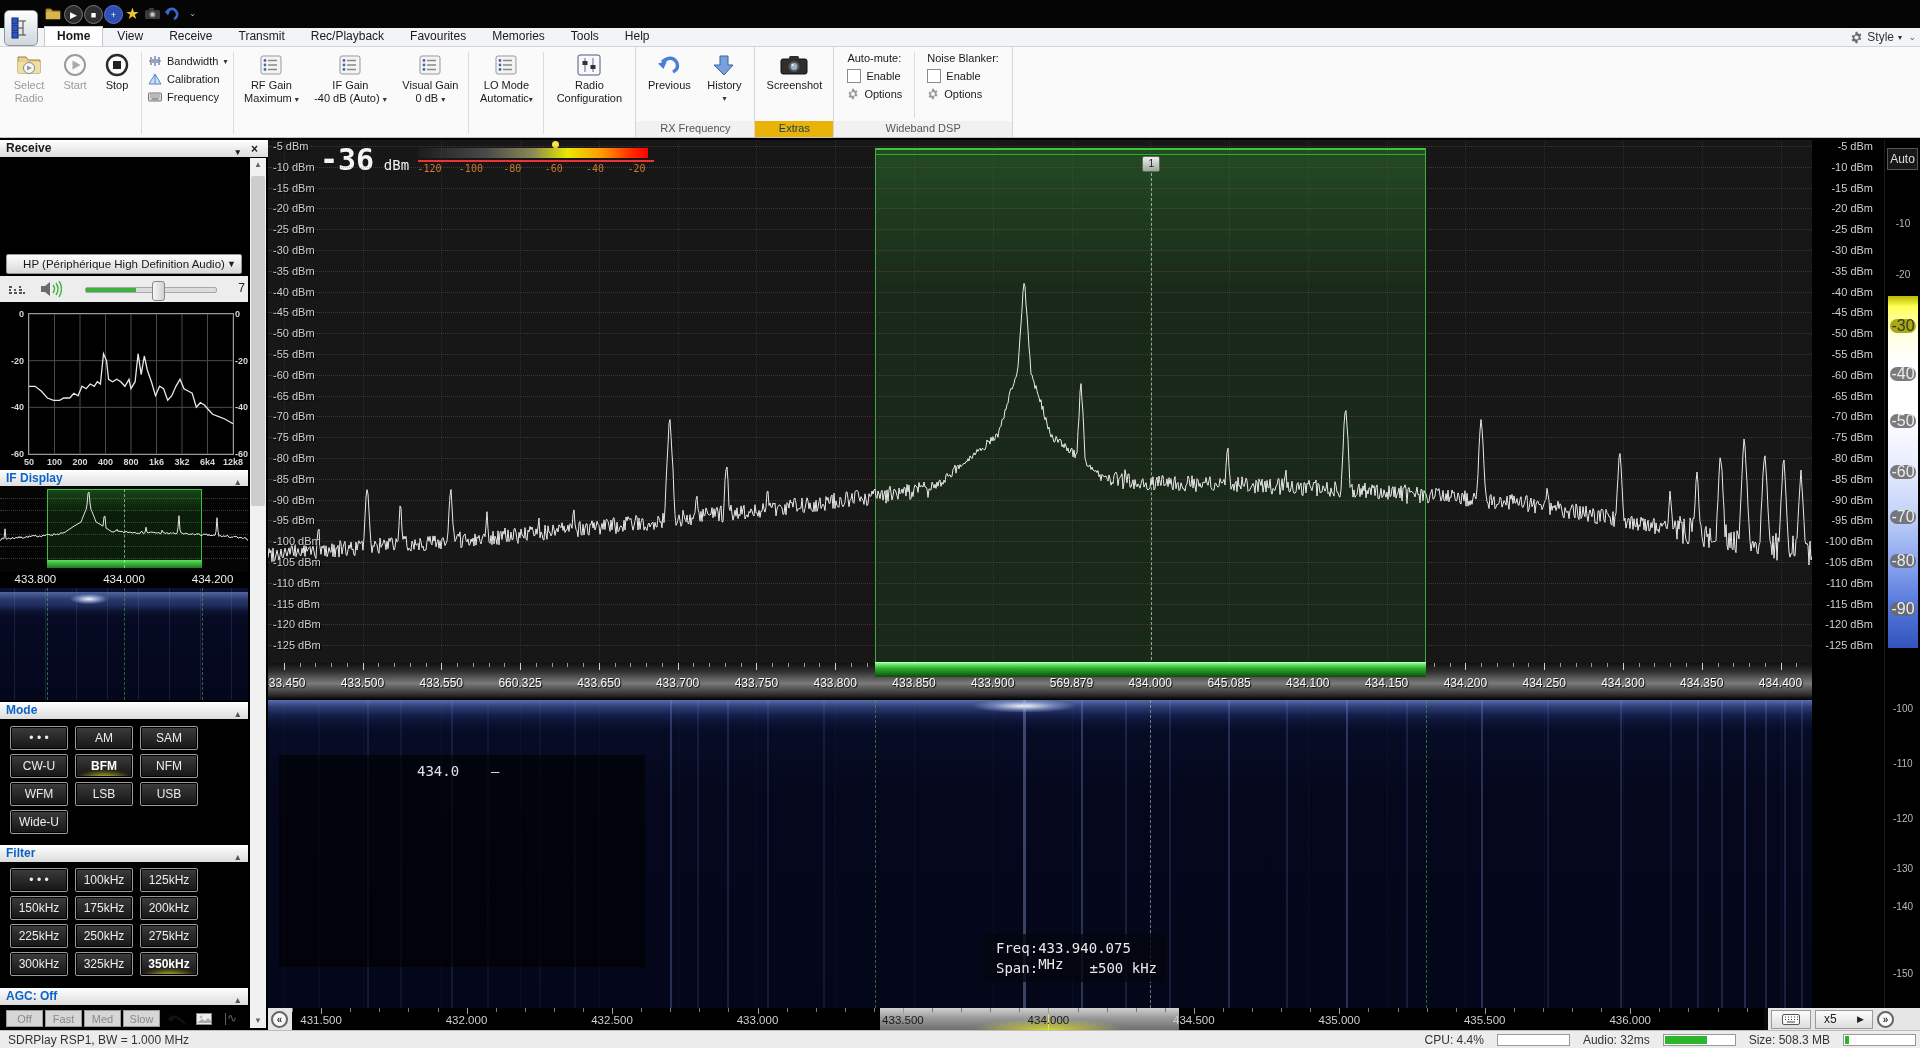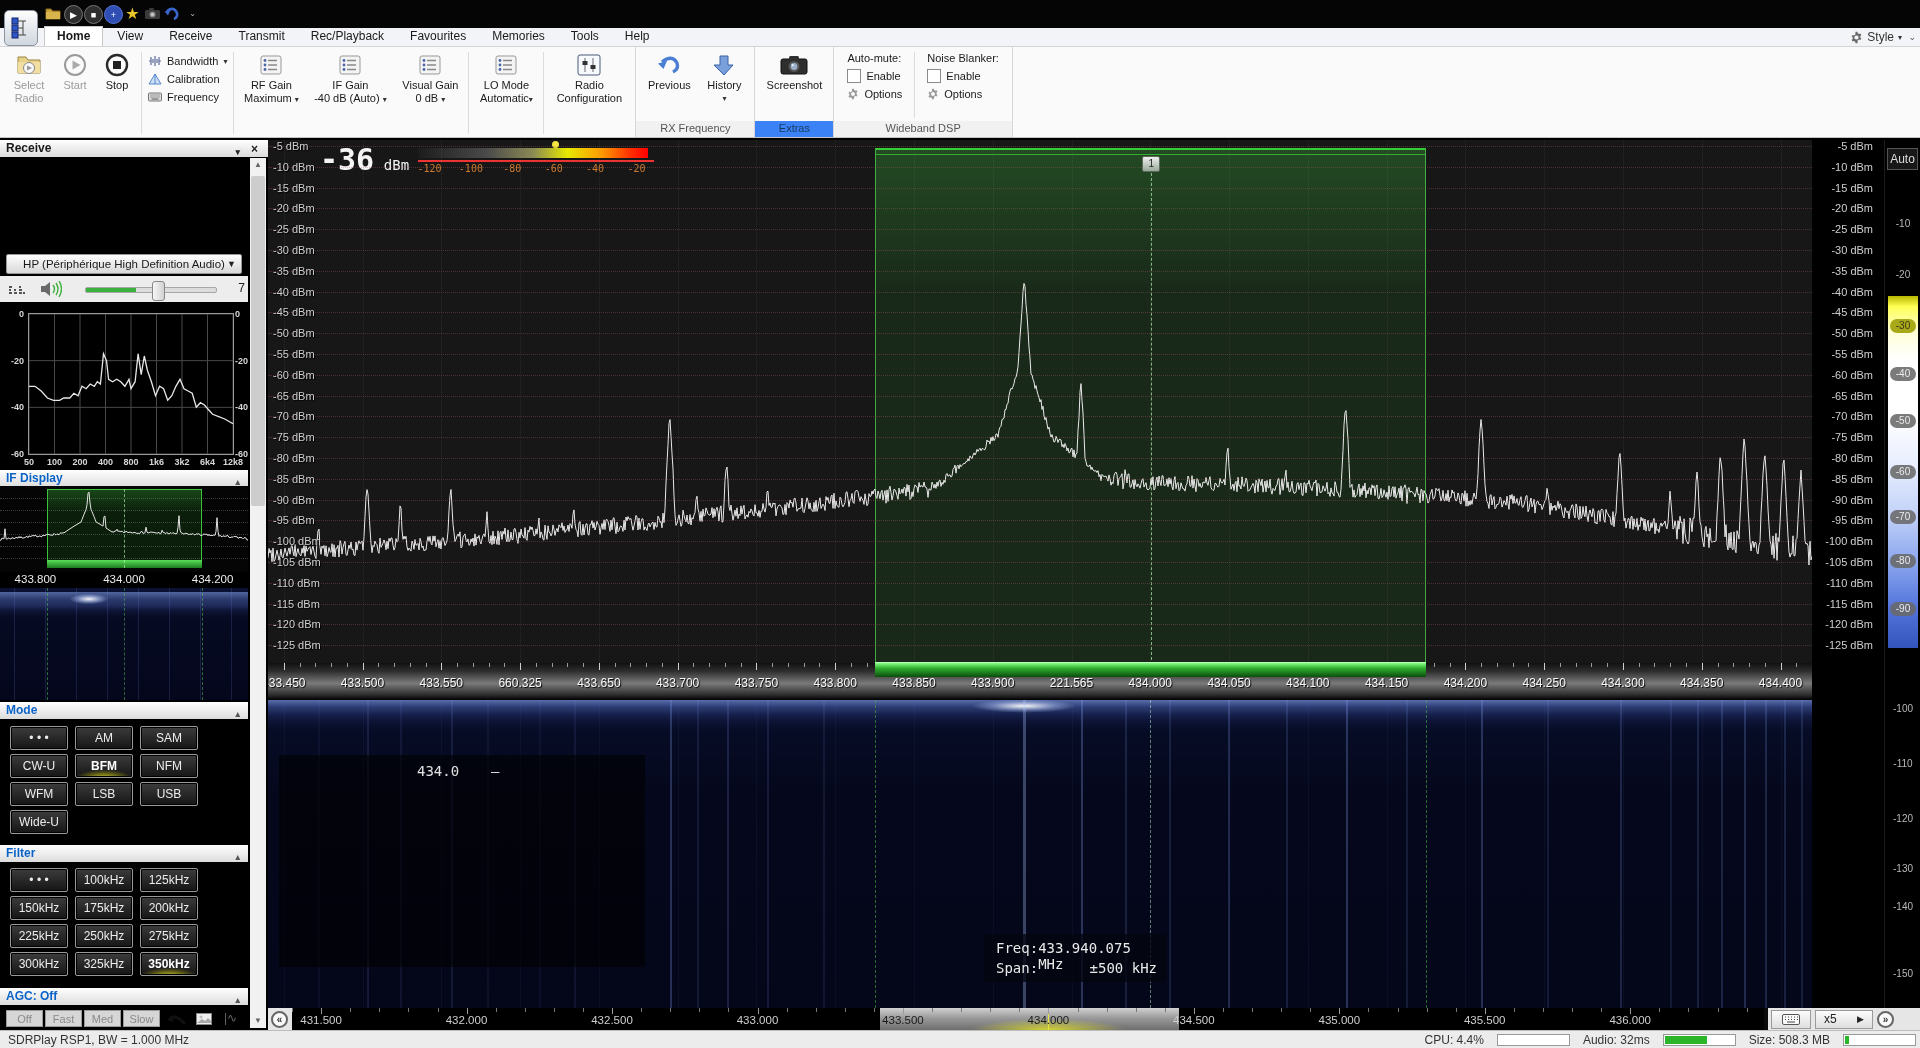--- a/index.html
+++ b/index.html
@@ -16,21 +16,21 @@
   #tabrow{left:0;top:28px;width:1920px;height:19px;background:#f2f4f7;border-bottom:1px solid #d4d4d4;display:flex;align-items:flex-end;padding-left:44px;box-sizing:border-box;}
   .tab{font-size:12px;color:#1a1a1a;padding:2px 12px 3px;margin-right:2px;}
   .tab.active{background:#fff;border:1px solid #c8c8c8;border-bottom:none;font-weight:bold;}
   #stylebox{position:absolute;right:18px;top:2px;display:flex;align-items:center;gap:4px;font-size:12px;color:#333;}
   #pinchev{position:absolute;right:4px;top:4px;font-size:9px;color:#555;}
   
   #ribbon{left:0;top:47px;width:1920px;height:91px;background:#fafafa;border-bottom:1px solid #c3c3c3;display:flex;box-sizing:border-box;}
   .grp{display:flex;flex-direction:column;border-right:1px solid #d6d6d6;}
   .grp-content{flex:1;display:flex;align-items:flex-start;padding:2px 4px 0;}
   .grp-label{height:16px;font-size:11px;color:#555;text-align:center;line-height:15px;background:#f1f1f1;}
-  .grp-label.hl{background:#3b82f6;color:#163a5e;}
+  .grp-label.hl{background:#eab308;color:#163a5e;}
   .bigbtn{display:flex;flex-direction:column;align-items:center;height:66px;padding:2px 3px;font-size:11px;line-height:13px;text-align:center;color:#1a1a1a;border-radius:3px;}
   .bigbtn .ic{height:28px;display:flex;align-items:center;justify-content:center;}
   .bigbtn.dis{color:#9a9a9a;}
   .vsep{width:1px;background:#dcdcdc;margin:3px 3px;align-self:stretch;}
   .stackcol{display:flex;flex-direction:column;gap:4px;padding-top:5px;}
   .smallbtn{display:flex;align-items:center;gap:5px;font-size:11px;color:#1a1a1a;padding:1px 3px;}
   .ddv{font-size:8px;color:#333;}
   .wbcol{display:flex;flex-direction:column;gap:5px;padding:3px 9px 0;font-size:11px;color:#1a1a1a;}
   .wbrow{display:flex;align-items:center;gap:5px;}
   .chk{width:12px;height:12px;background:#fff;border:1px solid #8a8a8a;display:inline-block;}
@@ -113,21 +113,21 @@
   
   #rightdbm{left:1812px;top:140px;width:72px;height:868px;background:#000;}
   #rightdbm .dblab{right:11px;text-align:right;}
   #rightcol{left:1884px;top:140px;width:36px;height:868px;background:#000;border-left:1px solid #1c1c1c;}
   #autobtn{position:absolute;left:2px;top:8px;width:31px;height:22px;background:#181818;border:1px solid #555;color:#ddd;
      font-size:12px;display:flex;align-items:center;justify-content:center;box-sizing:border-box;}
   #gradbar{position:absolute;left:3px;top:156px;width:30px;height:352px;
      background:linear-gradient(180deg,#b8b800 0%,#ffff55 3%,#ffffd8 10%,#ffffff 18%,#ffffff 34%,#e8eeff 48%,#c2d2f8 62%,#8ea8ee 75%,#5577dd 88%,#3а55bb 100%);
      background:linear-gradient(180deg,#b8b800 0%,#ffff55 3%,#ffffd8 10%,#ffffff 18%,#ffffff 34%,#e8eeff 48%,#c2d2f8 62%,#8ea8ee 75%,#5577dd 88%,#3355bb 100%);}
   .rpill{position:absolute;left:5px;width:26px;height:14px;border-radius:7px;background:rgba(105,105,105,0.88);color:#ececec;
-     font-size:10px;text-align:center;line-height:14px;}
+     font-size:16px;text-align:center;line-height:14px;}
   .rpill.yel{background:#a8a818;color:#3a3a1a;}
   .rplain{position:absolute;left:0;width:36px;font-size:10px;color:#b8b8b8;text-align:center;}
   
   #bottombar{left:268px;top:1008px;width:1652px;height:22px;background:#0a0a0a;}
   #bseg{position:absolute;left:24px;top:0;width:1472px;height:22px;background:#000;overflow:hidden;}
   #bhl{position:absolute;top:0;height:22px;background:linear-gradient(180deg,#d2d2d2,#9a9a9a 45%,#6e6e6e);}
   #bglow{position:absolute;top:6px;width:220px;height:16px;background:radial-gradient(ellipse 50% 100% at 50% 100%,rgba(228,228,40,0.85),rgba(228,228,40,0) 70%);}
   #byellow{position:absolute;top:0;width:1px;height:22px;background:#e8e838;}
   .btick{position:absolute;top:0;width:1px;height:4px;background:#777;}
   .btick.maj{height:6px;background:#9a9a9a;}
@@ -769,23 +769,23 @@
       <div class="rlab" style="left: 15.8px;">433.450</div>
       <div class="rlab" style="left: 94.5px;">433.500</div>
       <div class="rlab" style="left: 173.3px;">433.550</div>
       <div class="rlab" style="left: 252.1px;">660.325</div>
       <div class="rlab" style="left: 330.9px;">433.650</div>
       <div class="rlab" style="left: 409.6px;">433.700</div>
       <div class="rlab" style="left: 488.4px;">433.750</div>
       <div class="rlab" style="left: 567.2px;">433.800</div>
       <div class="rlab" style="left: 646px;">433.850</div>
       <div class="rlab" style="left: 724.7px;">433.900</div>
-      <div class="rlab" style="left: 803.5px;">221.565</div>
+      <div class="rlab" style="left: 803.5px;">569.879</div>
       <div class="rlab" style="left: 882.3px;">434.000</div>
-      <div class="rlab" style="left: 961.1px;">434.050</div>
+      <div class="rlab" style="left: 961.1px;">645.085</div>
       <div class="rlab" style="left: 1039.8px;">434.100</div>
       <div class="rlab" style="left: 1118.6px;">434.150</div>
       <div class="rlab" style="left: 1197.4px;">434.200</div>
       <div class="rlab" style="left: 1276.2px;">434.250</div>
       <div class="rlab" style="left: 1354.9px;">434.300</div>
       <div class="rlab" style="left: 1433.7px;">434.350</div>
       <div class="rlab" style="left: 1512.5px;">434.400</div>
     </div>
   <div class="abs" id="selbar" style="left: 874.6px; width: 551.4px;"></div>
 

